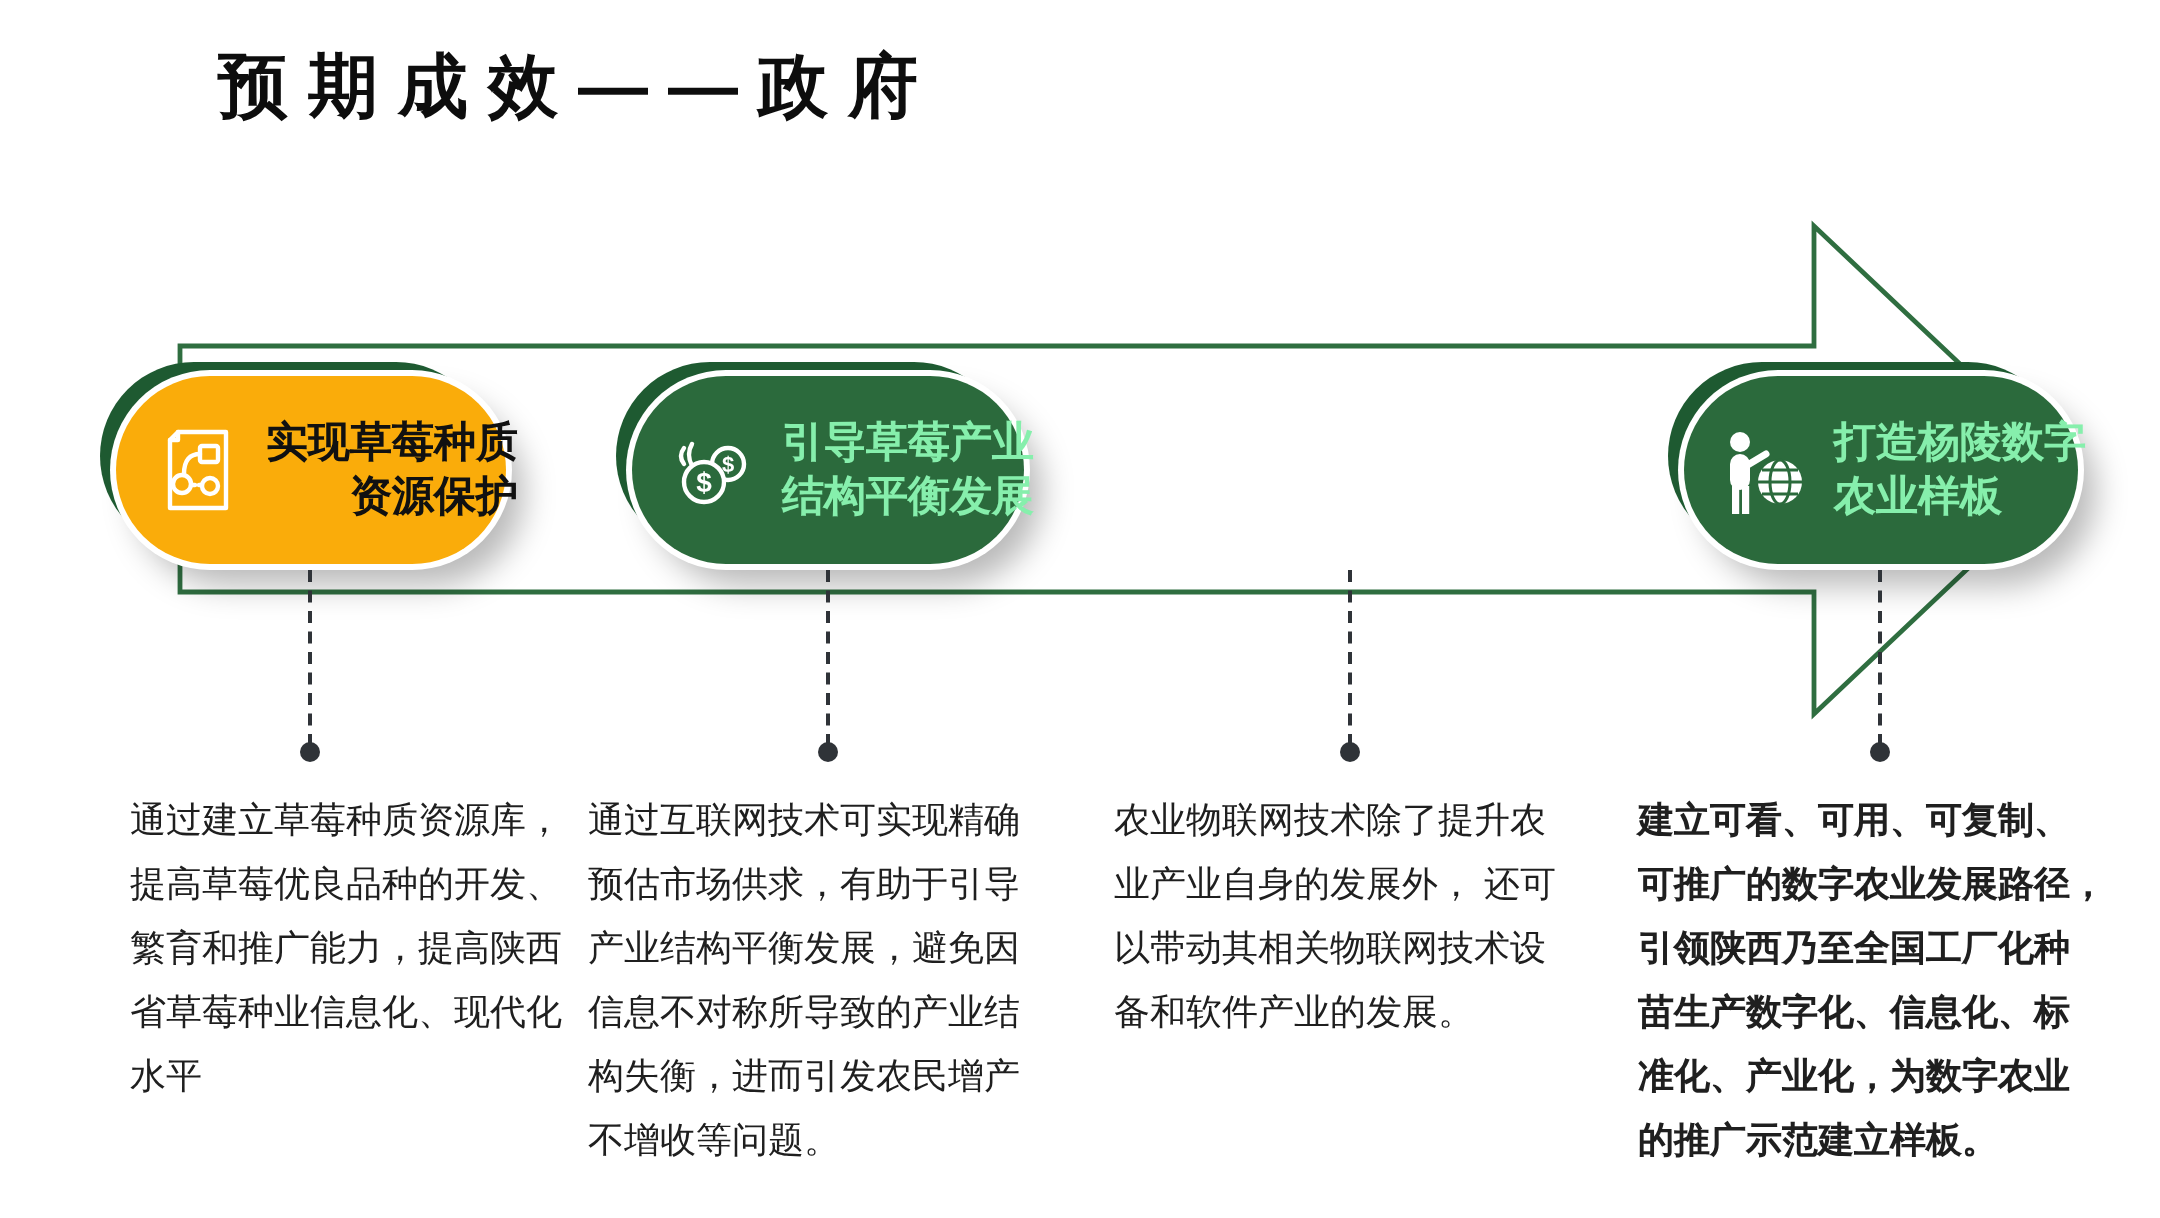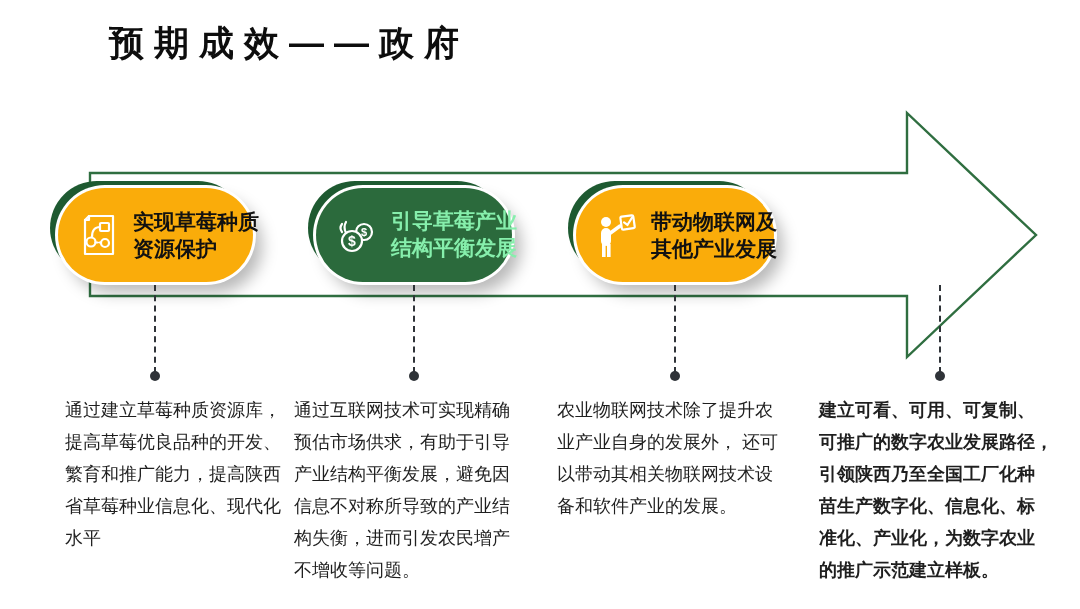--- a/index.html
+++ b/index.html
@@ -54,21 +54,21 @@
 <body>
 
 <div class="stage-area">
 
   <div class="page-title">预期成效——政府</div>
 
   <svg class="arrow-svg" width="1080" height="609" viewBox="0 0 1080 609" aria-hidden="true">
     <polygon points="90,173 907,173 907,113 1036,235 907,357 907,296 90,296" fill="#ffffff" stroke="#2F6E40" stroke-width="2.4" stroke-linejoin="miter"></polygon>
   </svg>
 
-  <div class="pill yellow" style="left:58px;top:188px;width:195px;">
+  <div class="pill yellow" style="left:58px;top:188px;width:195px;text-align:right;">
     <svg class="pill-icon" viewBox="0 0 48 48">
       <g fill="none" stroke="#ffffff" stroke-width="2.2" stroke-linejoin="round" stroke-linecap="round">
         <path d="M14 5 H38 V43 H10 V9 Z"></path>
         <path d="M14 5 V9 H10"></path>
         <rect x="25" y="12" width="9" height="8" rx="1"></rect>
         <circle cx="16" cy="31" r="4.5"></circle>
         <circle cx="30" cy="32" r="4"></circle>
         <path d="M17 26 C17 19 20 16 25 16"></path>
         <path d="M20.5 31.5 H26" stroke-dasharray="2 2"></path>
       </g>
@@ -100,42 +100,45 @@
   </div>
   <div class="connector" style="left:413px;"></div>
   <div class="connector-dot" style="left:409px;"></div>
   <div class="stage-desc" style="left:294px;">通过互联网技术可实现精确
 预估市场供求，有助于引导
 产业结构平衡发展，避免因
 信息不对称所导致的产业结
 构失衡，进而引发农民增产
 不增收等问题。</div>
 
-  <div class="pill yellow" style="left:576px;top:188px;width:198px;">
-    <svg class="pill-icon" viewBox="0 0 48 48">
-      <circle cx="13" cy="11" r="5" fill="#ffffff"></circle>
-      <rect x="8" y="17" width="10" height="18" rx="5" fill="#ffffff"></rect>
-      <line x1="16" y1="23" x2="27" y2="15" stroke="#ffffff" stroke-width="3.5" stroke-linecap="round"></line>
-      <rect x="9" y="33" width="3.6" height="13" fill="#ffffff"></rect>
-      <rect x="14" y="33" width="3.6" height="13" fill="#ffffff"></rect>
-      <g transform="rotate(-8 34 11)" fill="none" stroke="#ffffff" stroke-width="2.2" stroke-linejoin="round" stroke-linecap="round">
-        <rect x="28" y="5" width="13" height="13" rx="1.5"></rect>
-        <path d="M31 11 l3 3 l6 -7"></path>
-      </g>
-    </svg>
-    <span class="pill-label">带动物联网及
-其他产业发展</span>
-  </div>
   <div class="connector" style="left:674px;"></div>
   <div class="connector-dot" style="left:670px;"></div>
   <div class="stage-desc" style="left:557px;">农业物联网技术除了提升农
 业产业自身的发展外， 还可
 以带动其相关物联网技术设
 备和软件产业的发展。</div>
 
+  <div class="pill green" style="left:842px;top:188px;width:197px;">
+    <svg class="pill-icon" viewBox="0 0 48 48">
+      <circle cx="11" cy="10" r="5" fill="#ffffff"></circle>
+      <rect x="6" y="16" width="10" height="18" rx="5" fill="#ffffff"></rect>
+      <line x1="14" y1="22" x2="24" y2="16" stroke="#ffffff" stroke-width="3.5" stroke-linecap="round"></line>
+      <rect x="7" y="32" width="3.6" height="14" fill="#ffffff"></rect>
+      <rect x="12" y="32" width="3.6" height="14" fill="#ffffff"></rect>
+      <circle cx="31" cy="30" r="11" fill="#ffffff"></circle>
+      <g fill="none" stroke="#2B6A3C" stroke-width="1.5">
+        <ellipse cx="31" cy="30" rx="5" ry="11"></ellipse>
+        <line x1="20" y1="30" x2="42" y2="30"></line>
+        <line x1="22" y1="24" x2="40" y2="24"></line>
+        <line x1="22" y1="36" x2="40" y2="36"></line>
+      </g>
+    </svg>
+    <span class="pill-label">打造杨陵数字
+农业样板</span>
+  </div>
   <div class="connector" style="left:939px;"></div>
   <div class="connector-dot" style="left:935px;"></div>
   <div class="stage-desc" style="left:819px;font-weight:bold;">建立可看、可用、可复制、
 可推广的数字农业发展路径，
 引领陕西乃至全国工厂化种
 苗生产数字化、信息化、标
 准化、产业化，为数字农业
 的推广示范建立样板。</div>
 
 </div>

